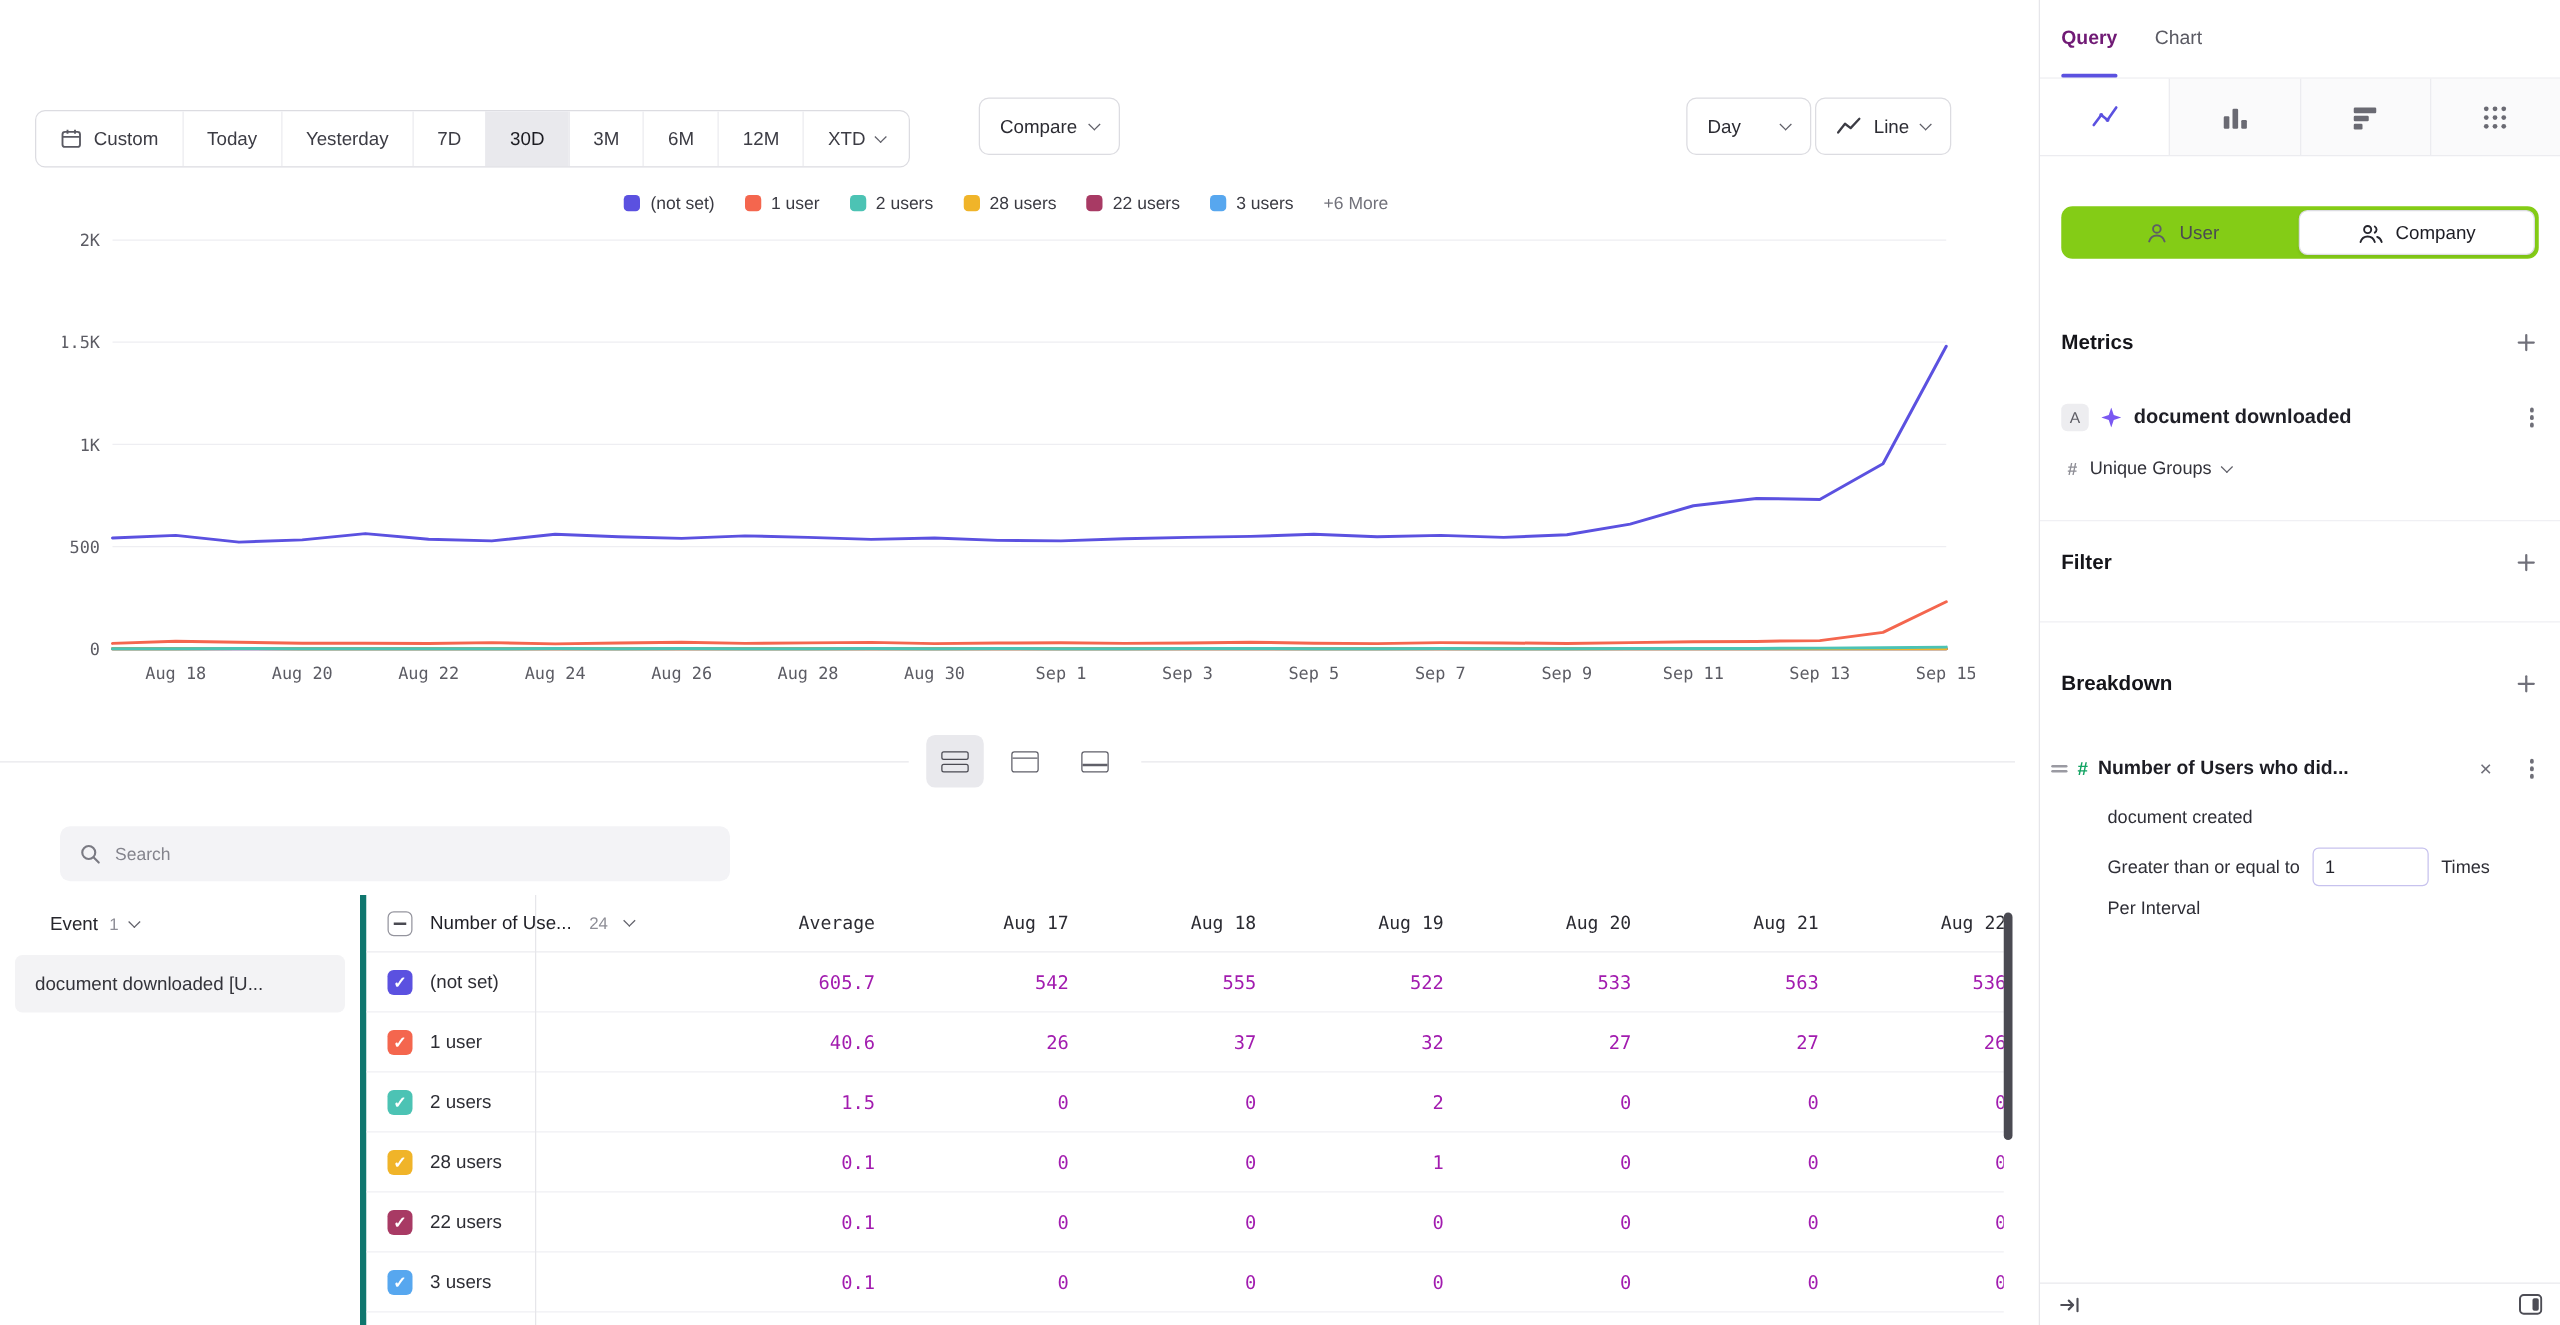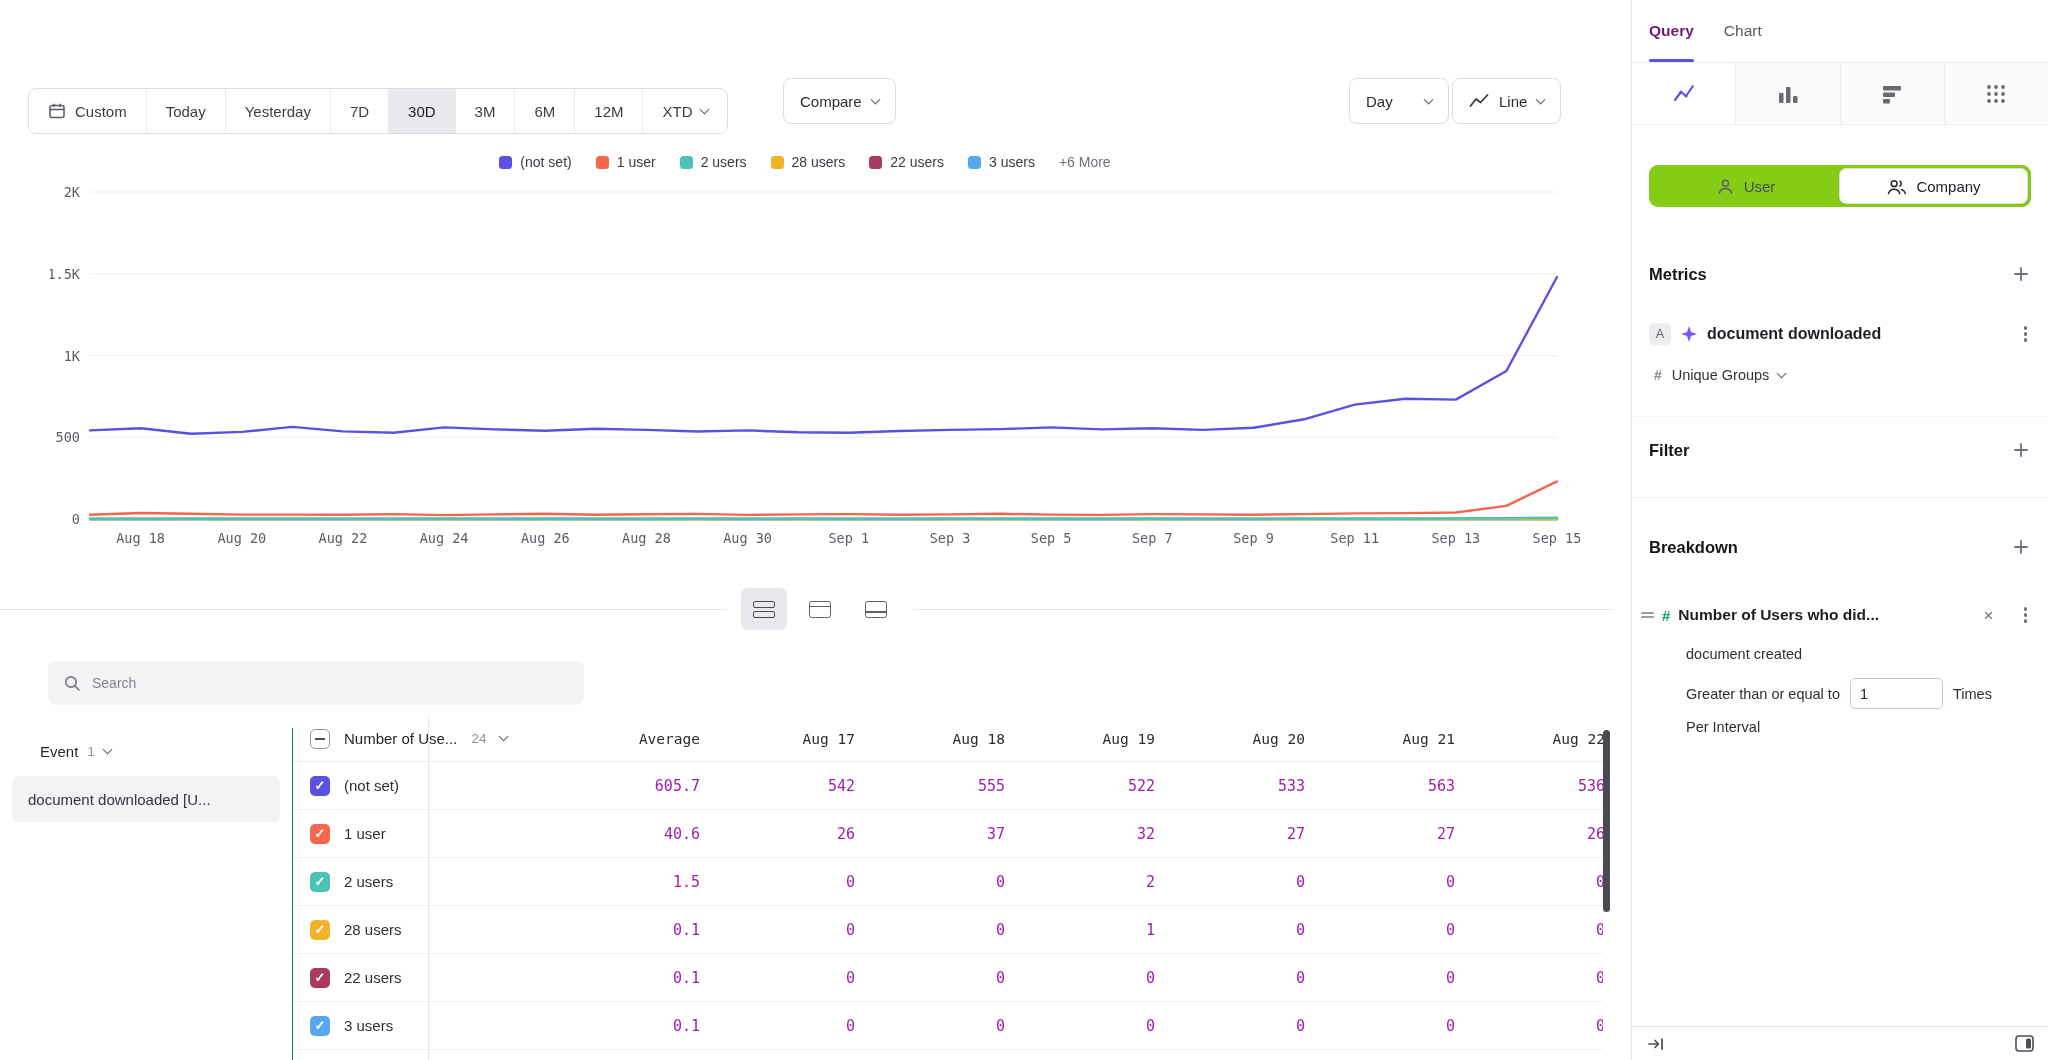--- a/index.html
+++ b/index.html
@@ -49,21 +49,21 @@
   .ic-rect.bottom::after { content:""; position:absolute; left:0; right:0; bottom:4px; height:1.6px; background:#5f5f68; }
 
   
   .search { position:absolute; top:661px; left:48px; width:536px; height:44px; background:#f3f3f6;
     border-radius:8px; display:flex; align-items:center; gap:11px; padding:0 15px; }
   .search input { flex:1; border:none; background:transparent; font-size:14px; color:#2b2b32; }
   .search input::placeholder { color:#84848d; }
 
   
   .table-area { position:absolute; top:716px; left:0; width:1612px; bottom:0; }
-  .event-col { position:absolute; left:0; top:12px; width:293px; bottom:0; border-right:1px solid #0f766e; }
+  .event-col { position:absolute; left:0; top:0; width:293px; bottom:0; border-right:5px solid #0f766e; }
   .ev-header { height:46px; display:flex; align-items:center; gap:9px; padding-left:40px;
     font-size:15px; color:#26262c; }
   .count { color:#8e8e96; font-size:13.5px; }
   .ev-cell { margin:2px 12px 0; height:46px; background:#f3f3f5; border-radius:6px; display:flex;
     align-items:center; padding:0 16px; font-size:15px; color:#33333a; white-space:nowrap; overflow:hidden; }
   .value-region { position:absolute; left:293px; top:0; right:9px; bottom:0; overflow:hidden; }
   .vrow { display:grid; grid-template-columns:310px 118px repeat(6,150px); height:48px;
     align-items:center; border-bottom:1px solid #f0f0f3; width:1328px; }
   .vrow.vhead { height:46px; border-bottom:1px solid #ececf0; }
   .series-cell { display:flex; align-items:center; gap:14px; padding-left:17px; min-width:0; }

